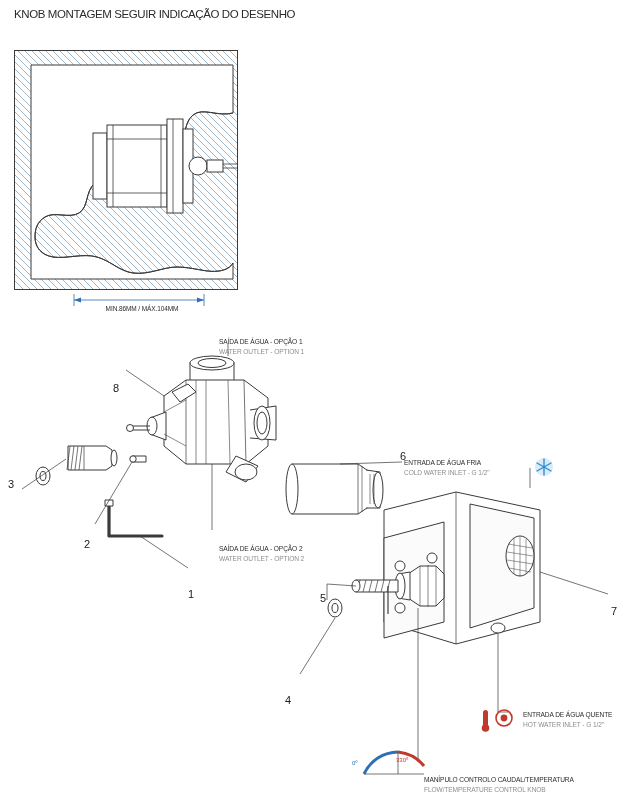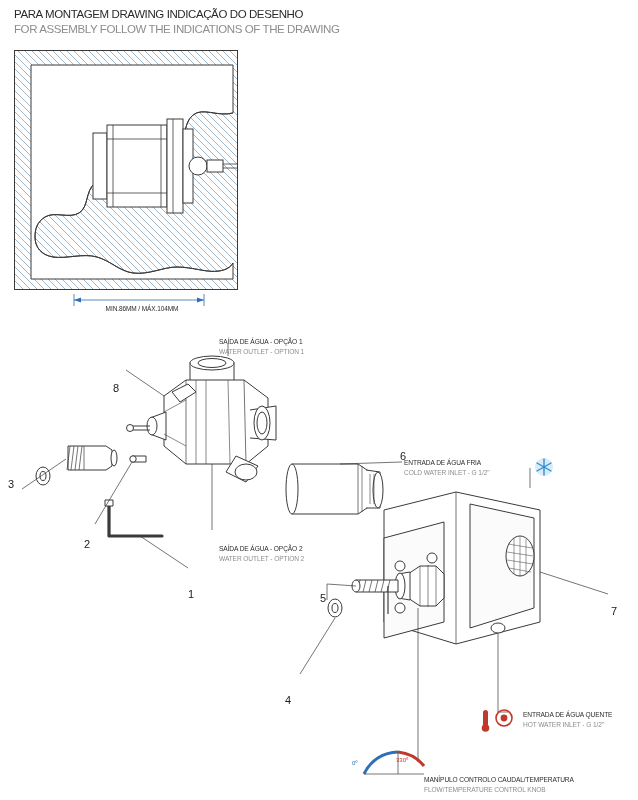--- a/index.html
+++ b/index.html
@@ -98,22 +98,21 @@
   }
   .deg.blue { color: #2f6fb5; }
   .deg.red { color: #c0392b; }
 </style>
 </head>
 <body>
 
 <div class="page">
 
   <div class="hdr">
-    <div class="l1">PARA MONTAGEM DRAWING INDICAÇÃO DO DESENHO</div>
-    <div class="l2">FOR ASSEMBLY FOLLOW THE INDICATIONS OF THE DRAWING</div>
+    <div class="l1">KNOB MONTAGEM SEGUIR INDICAÇÃO DO DESENHO</div>
   </div>
 
   <div class="wallbox">
     <div class="wallvoid">
       <svg width="210" height="222" viewBox="0 0 210 222" fill="none" xmlns="http://www.w3.org/2000/svg">
 
         <path d="M4 4 H206 V52 C190 56 176 46 166 54 C156 62 160 78 150 84
                  C140 90 126 80 116 88 C106 96 110 112 100 118
                  C90 124 78 114 68 122 C58 130 62 146 52 152
                  C42 158 28 150 18 156 C10 161 8 168 8 176

